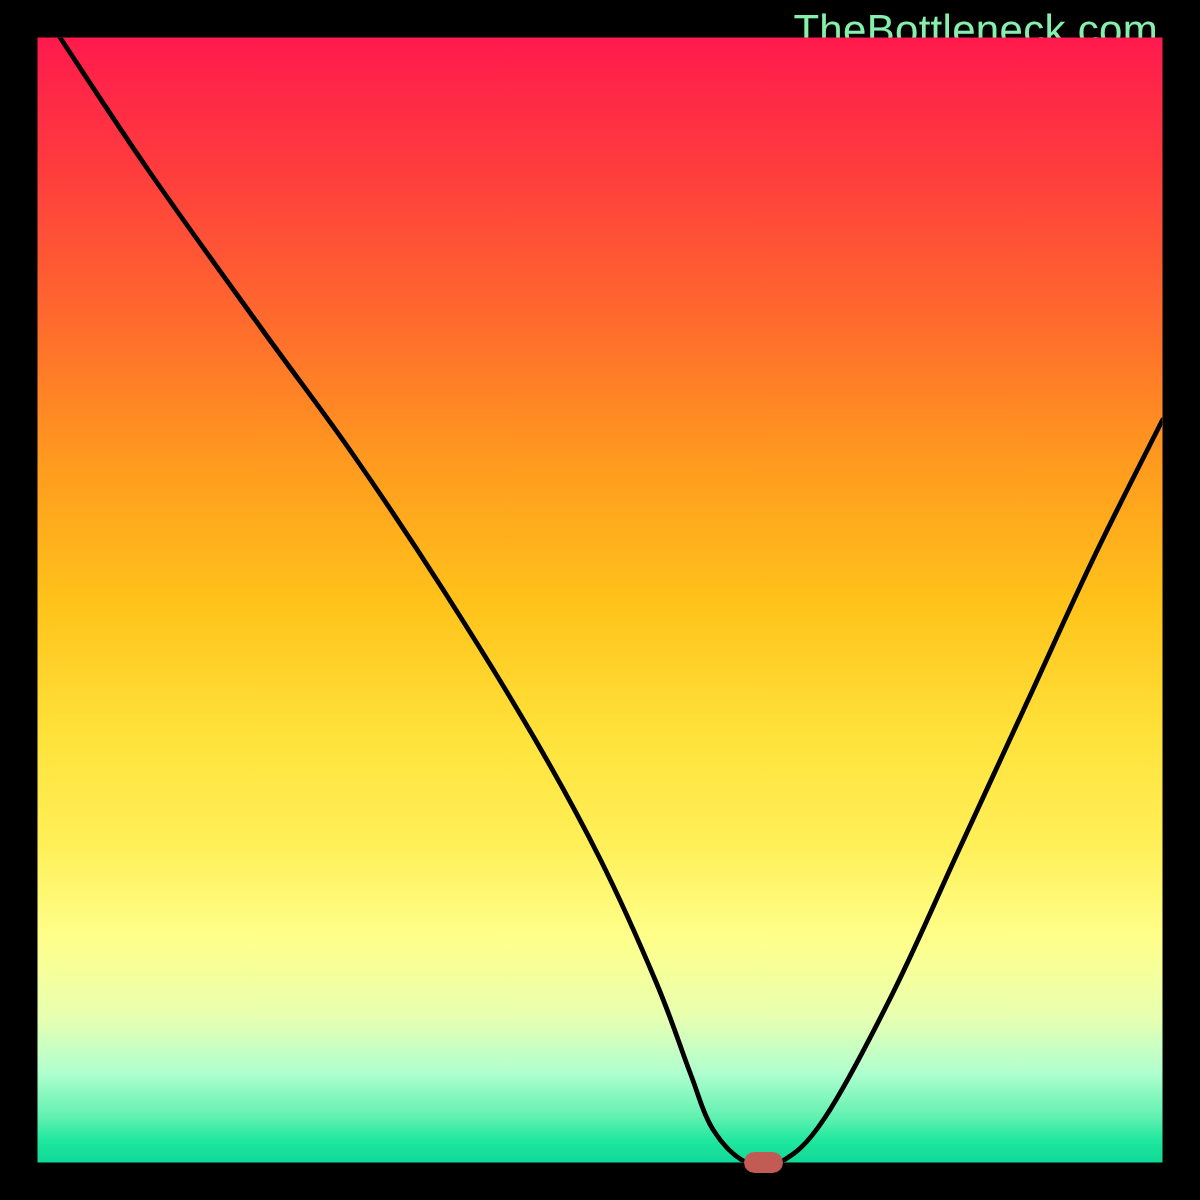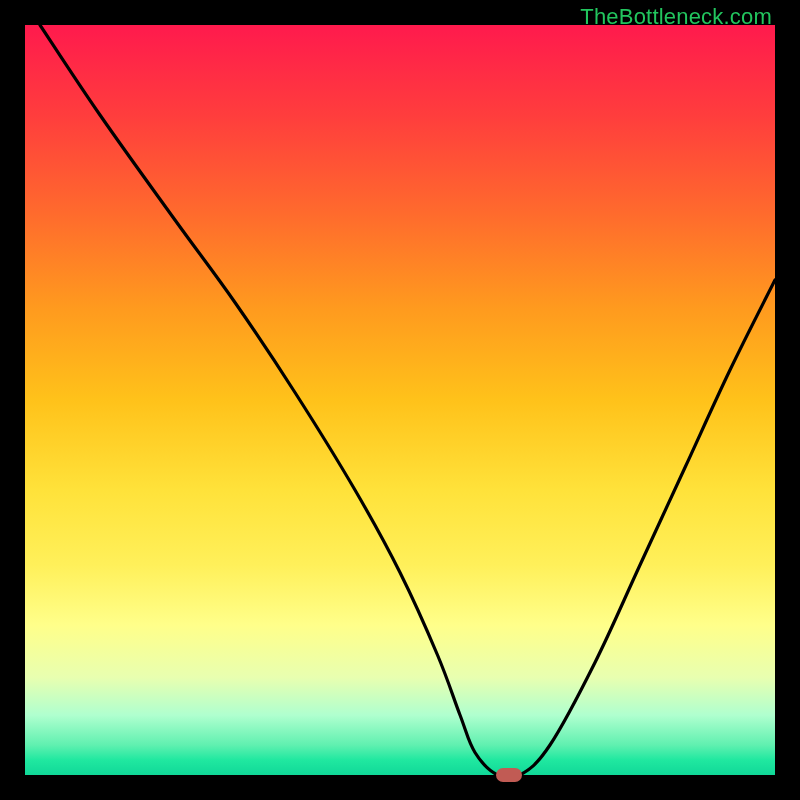--- a/index.html
+++ b/index.html
@@ -36,22 +36,22 @@
       #60f0b0 96%,
       #20e8a0 98%,
       #10d898 100%
     );
   }
   .attribution {
     position: absolute;
     top: 4px;
     right: 28px;
     font-family: Arial, Helvetica, sans-serif;
-    font-size: 22px;
-    color: #22c55e;
+    font-size: 28px;
+    color: #86efac;
     letter-spacing: 0.2px;
   }
   svg.curve {
     position: absolute;
     left: 0;
     top: 0;
     width: 750px;
     height: 750px;
   }
   .marker {

